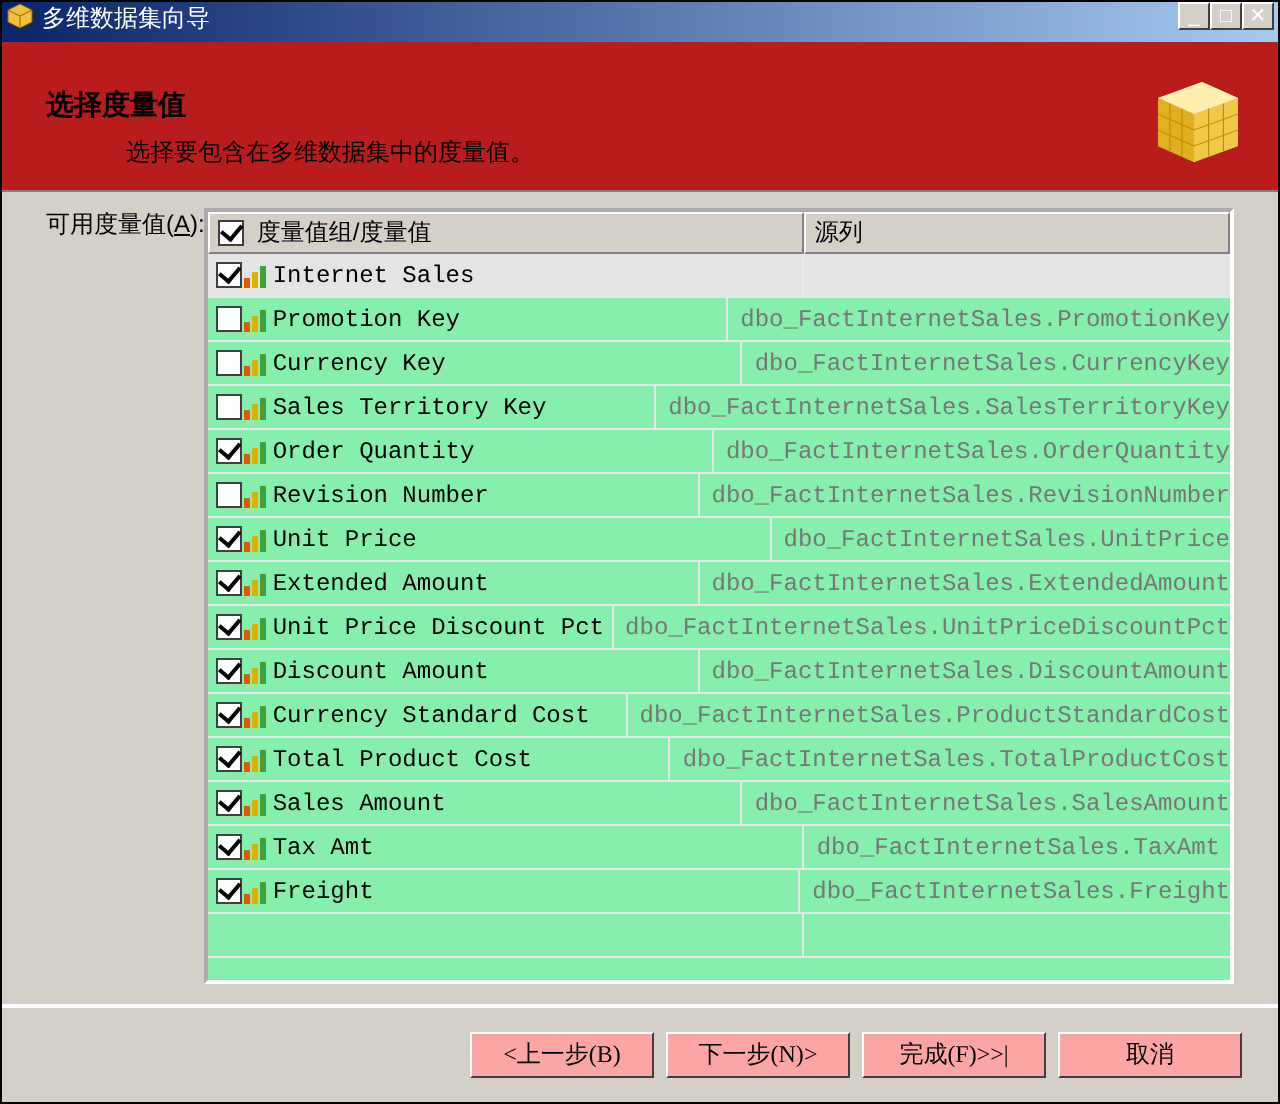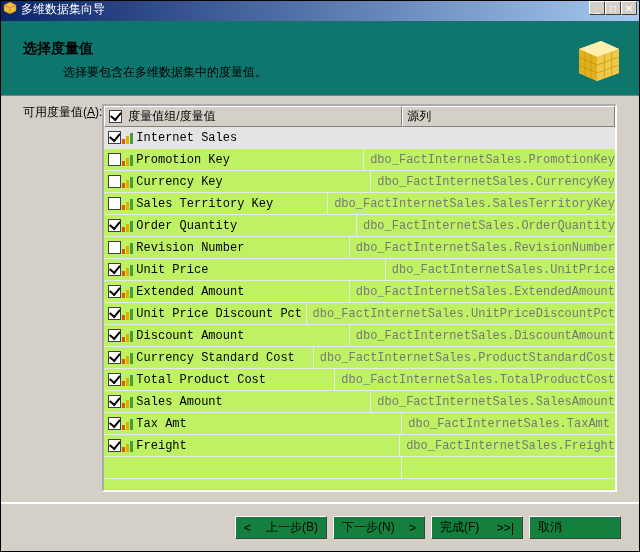--- a/index.html
+++ b/index.html
@@ -3,48 +3,48 @@
 <meta charset="utf-8">
 <style>
 *{box-sizing:border-box;margin:0;padding:0}
 body{font-family:"SimSun","Microsoft YaHei",Arial,sans-serif;font-size:12px;background:#fff;color:#000}
 .window{width:640px;height:552px;border:1px solid #000;background:#d4d0c8;display:flex;flex-direction:column}
 .titlebar{height:20px;background:linear-gradient(to right,#0a246a,#a6caf0);display:flex;color:#fff;padding:0 2px}
 .titlebar .ticon{width:14px;height:14px;margin-right:4px;display:inline-flex;align-items:center;justify-content:center}
 .titlebar .ttext{flex:1;font-size:12px}
 .winbtns{display:flex;gap:0}
 .winbtn{width:16px;height:14px;background:#d4d0c8;border:1px solid #fff;border-right-color:#404040;border-bottom-color:#404040;font-family:Arial,sans-serif;font-size:10px;display:flex;align-items:center;justify-content:center;cursor:default}
-.header{background:#0f766e;border-bottom:1px solid #808080;padding:14px 18px 10px 22px;display:flex;align-items:center}
+.header{background:#b91c1c;border-bottom:1px solid #808080;padding:14px 18px 10px 22px;display:flex;align-items:flex-end}
 .htext{flex:1}
 .htitle{font-size:14px;font-weight:bold;margin-bottom:6px}
 .hsub{margin-left:40px;font-size:12px}
 .cube{width:52px;height:48px;margin-top:2px}
 .body{flex:1;padding:8px 22px 10px 22px;display:flex;flex-direction:row;overflow:hidden}
 .lbl{margin-bottom:4px}
 .lbl u{text-decoration:underline}
-.table-wrap{flex:1;border:2px inset #fff;background:#bef264;overflow:hidden;display:flex;flex-direction:column}
+.table-wrap{flex:1;border:2px inset #fff;background:#86efac;overflow:hidden;display:flex;flex-direction:column}
 .thead{display:flex;background:#d4d0c8;height:21px;flex-shrink:0}
 .th{border:1px solid;border-color:#fff #808080 #808080 #fff;display:flex;align-items:center;padding:0 4px;font-size:12px}
 .th1{width:298px}
 .th2{flex:1}
 .rows{flex:1;overflow:hidden}
 .row{display:flex;height:22px;border-bottom:1px solid #e8e8e8;align-items:center}
 .row.group{background:#e4e4e4}
 .c1{width:298px;display:flex;align-items:center;padding-left:4px;gap:1px;height:100%;border-right:1px solid #e8e8e8}
 .c2{flex:1;padding-left:6px;font-family:"Courier New",monospace;font-size:12px;color:#777}
 .cbx{width:13px;height:13px;border:1px solid #404040;background:#fff;display:flex;align-items:center;justify-content:center;flex-shrink:0}
 .cbx.checked::after{content:"";width:8px;height:5px;border-left:2px solid #000;border-bottom:2px solid #000;transform:rotate(-50deg) translate(1px,-1px)}
 .bars{width:13px;height:12px;display:flex;align-items:flex-end;gap:1px;flex-shrink:0}
 .bars span{width:3px}
 .bars .b1{height:5px;background:#e05a00}
 .bars .b2{height:8px;background:#e0b000}
 .bars .b3{height:11px;background:#40a040}
 .mname{font-family:"Courier New",monospace;font-size:12px}
 .footer{height:48px;border-top:1px solid #fff;display:flex;align-items:center;justify-content:flex-end;padding-right:18px;gap:6px}
-.btn{min-width:92px;height:23px;background:#15803d;border:1px solid;border-color:#fff #404040 #404040 #fff;font-size:12px;font-family:Liberation Sans, sans-serif;display:flex;align-items:center;justify-content:space-between;cursor:default;padding:0 8px}
+.btn{min-width:92px;height:23px;background:#fca5a5;border:1px solid;border-color:#fff #404040 #404040 #fff;font-size:12px;font-family:Liberation Serif, serif;display:flex;align-items:center;justify-content:center;cursor:default;padding:0 8px}
 .btn .arl::before{content:"< "}
 .btn .arr::after{content:" >"}
 .separator{height:1px;background:#808080;border-bottom:1px solid #fff;margin:0}
 </style>
 </head>
 <body>
 
 <div class="window">
 
   <div class="titlebar">

